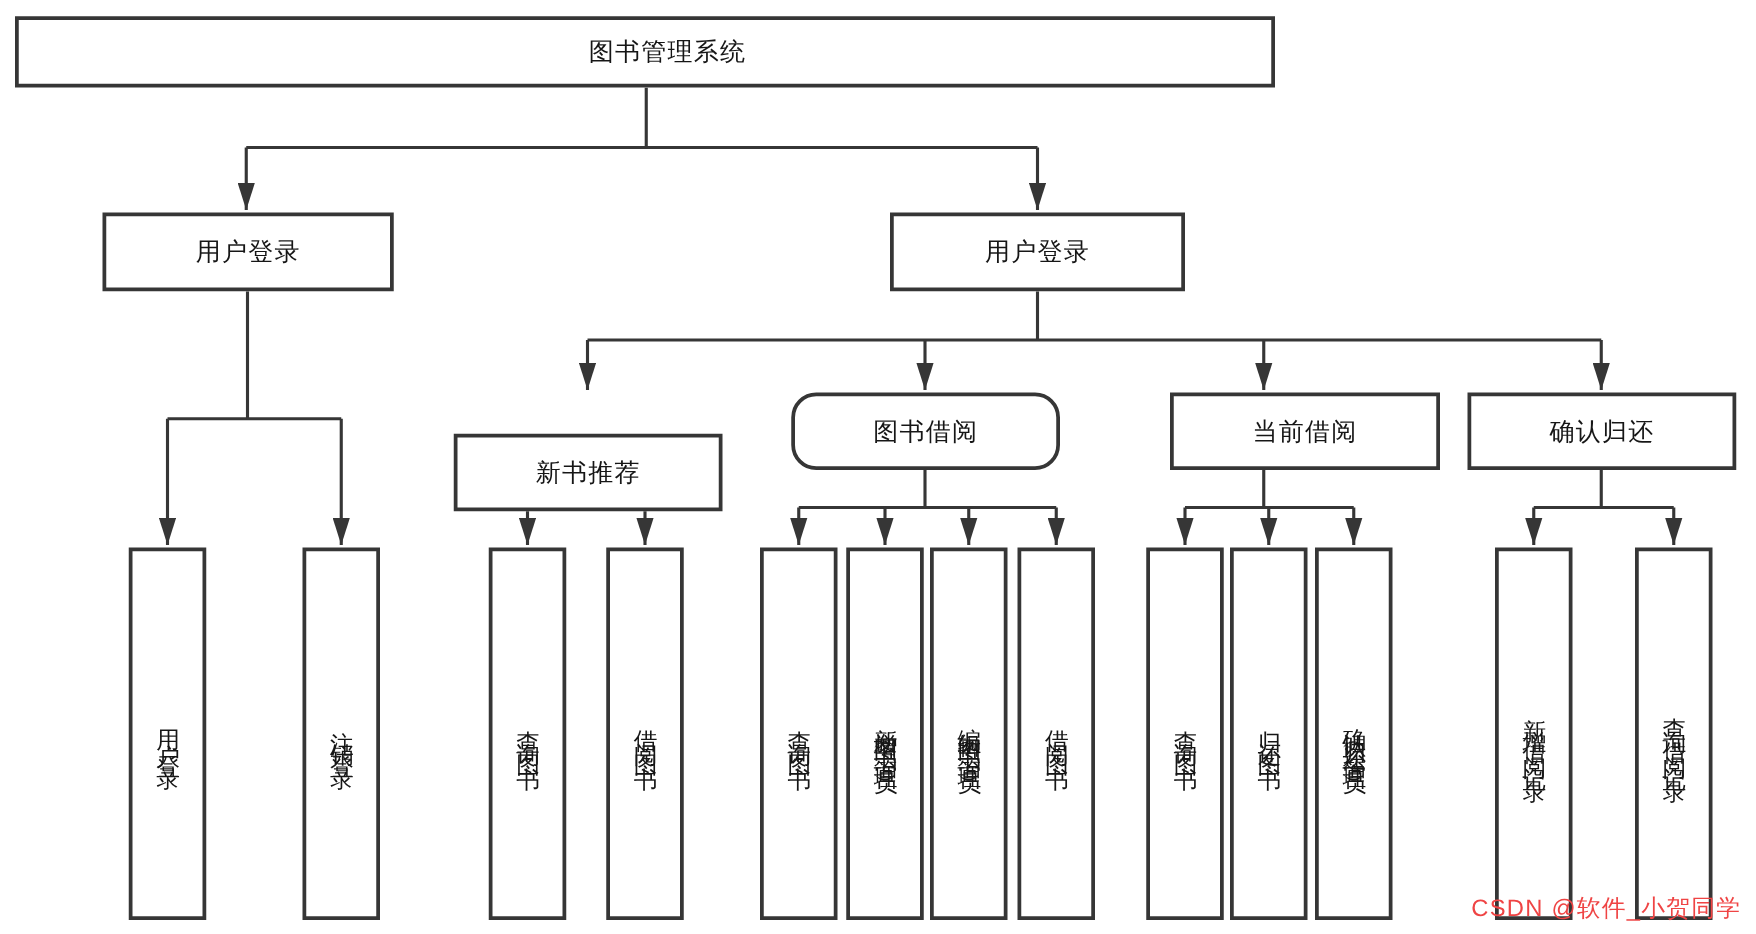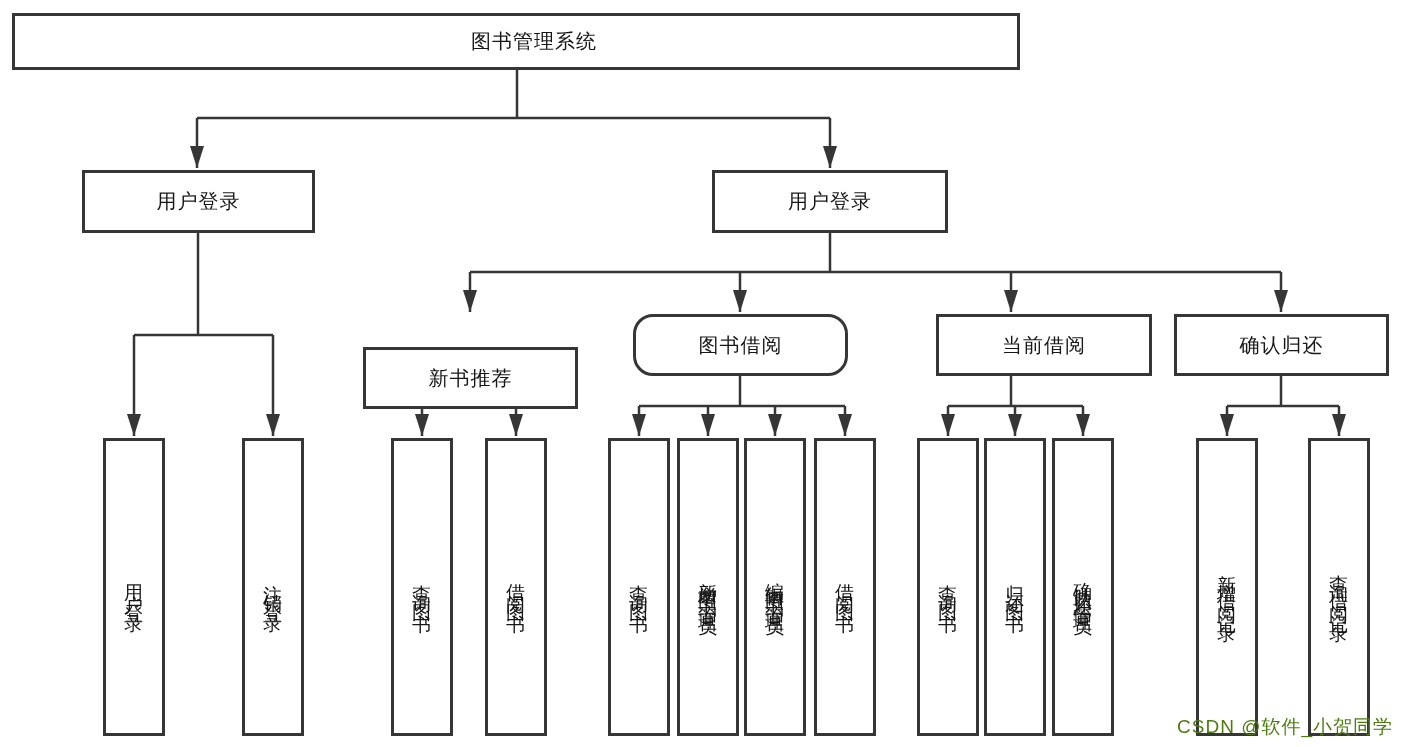--- a/index.html
+++ b/index.html
@@ -29,21 +29,21 @@
     letter-spacing:10px;
     line-height:1;
     padding-top:4px;
   }
   .v.tight{letter-spacing:5px;}
   .watermark{
     position:absolute;
     right:12px;
     bottom:7px;
     font-size:19px;
-    color:#4d7c0f;
+    color:#ef4444;
     letter-spacing:1px;
     white-space:nowrap;
   }
 </style>
 </head>
 <body>
 
 <div class="stage">
 
   <svg class="wires" viewBox="0 0 1405 747" xmlns="http://www.w3.org/2000/svg">

